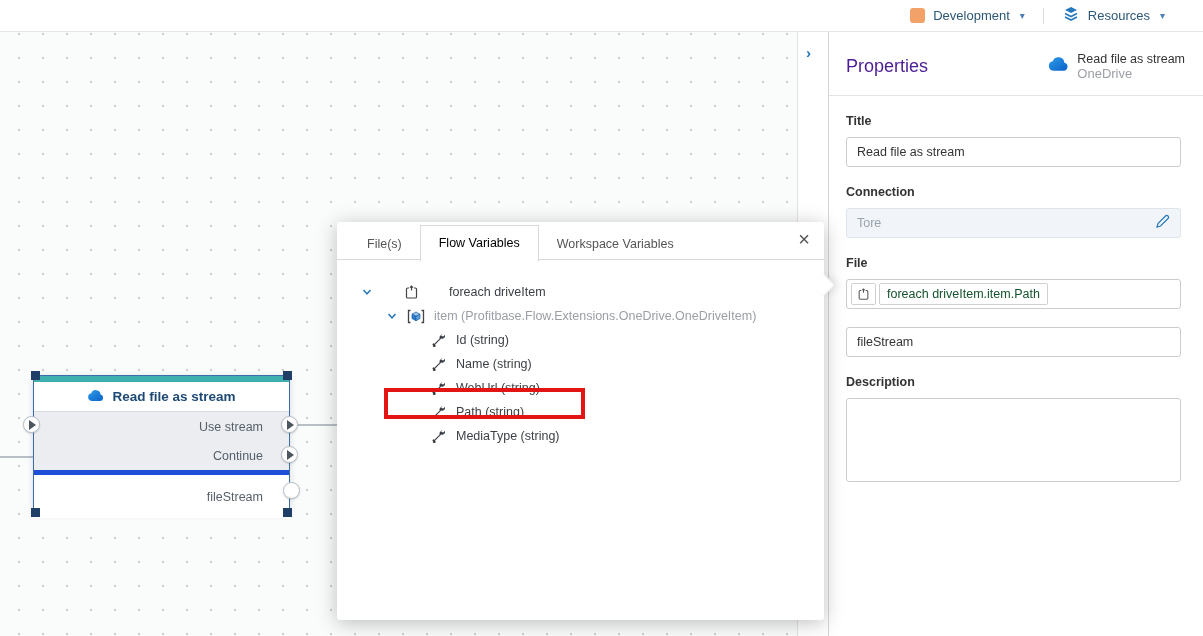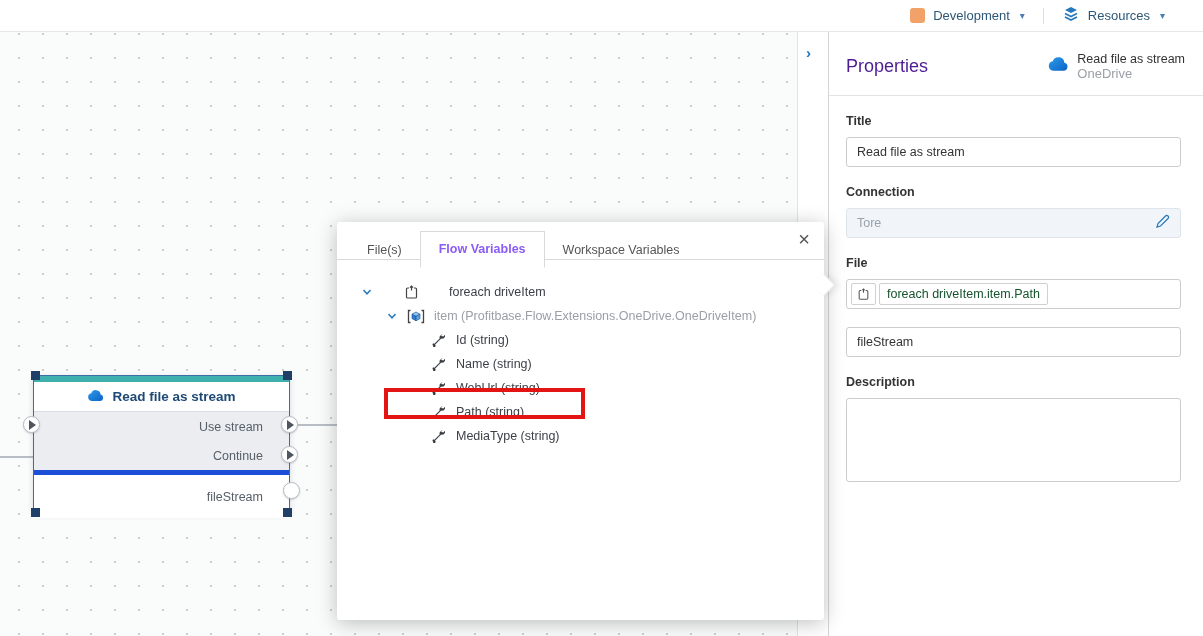--- a/index.html
+++ b/index.html
@@ -47,23 +47,23 @@
   
   .popup { position:absolute; left:337px; top:222px; width:487px; height:398px;
     background:#fff; border-radius:3px; box-shadow:0 3px 20px rgba(0,0,0,.25); z-index:10; }
   .popup-arrow { position:absolute; right:-8px; top:55px; width:16px; height:16px;
     background:#fff; transform:rotate(45deg);
     box-shadow:3px -3px 6px rgba(0,0,0,.08); border-top:1px solid #e7e7e7;
     border-right:1px solid #e7e7e7; }
   .tabbar { display:flex; align-items:flex-end; height:38px; padding-left:12px;
     border-bottom:1px solid #d9d9d9; position:relative; }
   .tab { font-size:12.5px; color:#555; padding:10px 18px 11px; cursor:pointer;
-    position:relative; top:9px; }
+    position:relative; top:3px; }
   .tab.active { background:#fff; border:1px solid #d9d9d9; border-bottom:1px solid #fff;
-    color:#8b5cf6; font-weight:bold; }
+    color:#000000; font-weight:normal; }
   .popup-close { position:absolute; right:14px; top:7px; font-size:20px; color:#555;
     cursor:pointer; line-height:1; }
   .tree { padding:20px 16px 0; position:relative; }
   .tree-row { display:flex; align-items:center; height:24px; font-size:12.5px; color:#3b3f46; }
   .tree-row .chev { width:14px; display:flex; justify-content:center; margin-right:8px; }
   .tree-row .ticon { width:18px; display:flex; justify-content:center; margin-right:9px; }
   .lbl-gray { color:#9aa0a6; }
   .indent1 { padding-left:7px;gap:20px; }
   .indent2 { padding-left:32px; }
   .indent3 { padding-left:76px; }

